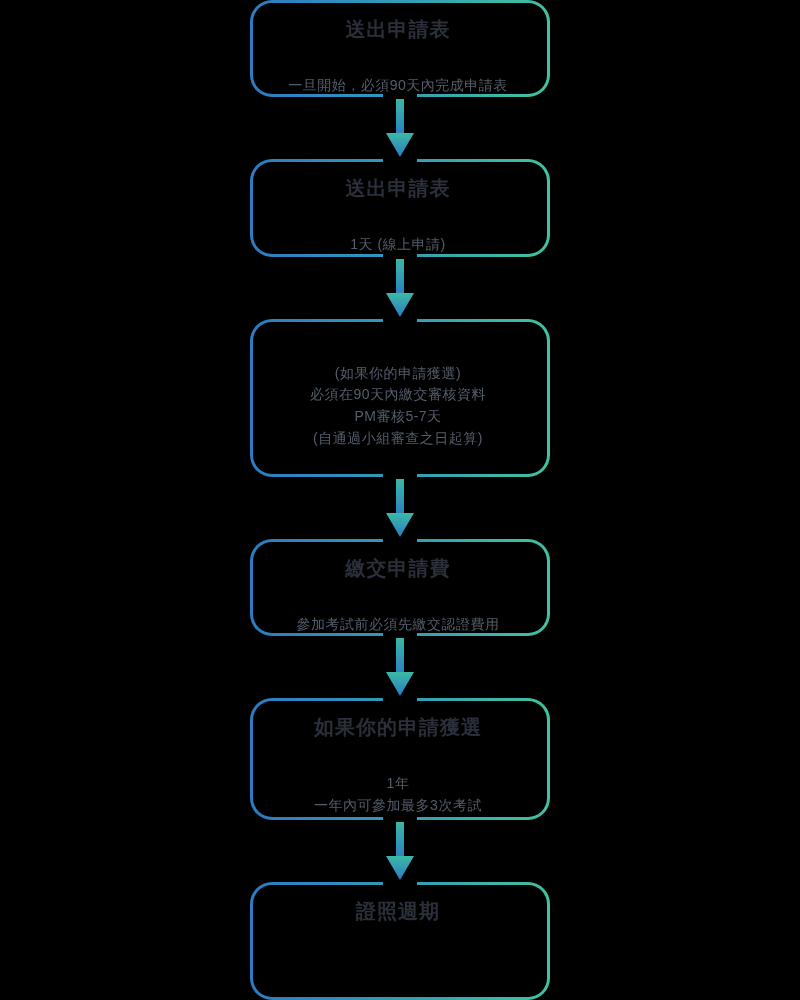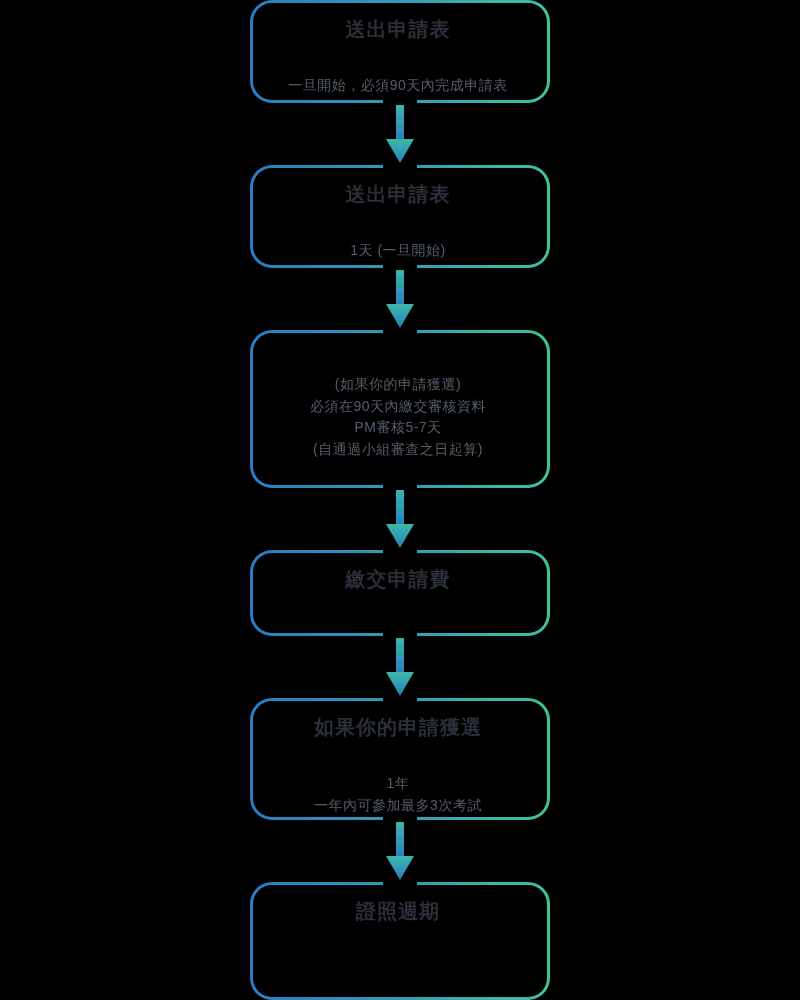--- a/index.html
+++ b/index.html
@@ -145,21 +145,21 @@
     </svg>
   </div>
 
   <div class="step h2">
     <div class="frame"></div>
     <div class="notch-top"></div>
     <div class="notch"></div>
     <div class="content">
       <div class="step-title">送出申請表</div>
       <div class="step-lines">
-        <div>1天 (一旦開始)</div>
+        <div>1天 (線上申請)</div>
       </div>
     </div>
   </div>
 
   <div class="connector">
     <svg width="40" height="62" viewBox="0 0 40 62">
       <rect x="16" y="0" width="8" height="40" rx="3" fill="url(#ag1)"></rect>
       <path d="M6 36 L34 36 L20 60 Z" fill="url(#ag1)"></path>
     </svg>
   </div>
@@ -184,20 +184,23 @@
       <path d="M6 36 L34 36 L20 60 Z" fill="url(#ag1)"></path>
     </svg>
   </div>
 
   <div class="step h4">
     <div class="frame"></div>
     <div class="notch-top"></div>
     <div class="notch"></div>
     <div class="content">
       <div class="step-title">繳交申請費</div>
+      <div class="step-lines">
+        <div>參加考試前必須先繳交認證費用</div>
+      </div>
     </div>
   </div>
 
   <div class="connector">
     <svg width="40" height="62" viewBox="0 0 40 62">
       <rect x="16" y="0" width="8" height="40" rx="3" fill="url(#ag1)"></rect>
       <path d="M6 36 L34 36 L20 60 Z" fill="url(#ag1)"></path>
     </svg>
   </div>
 

